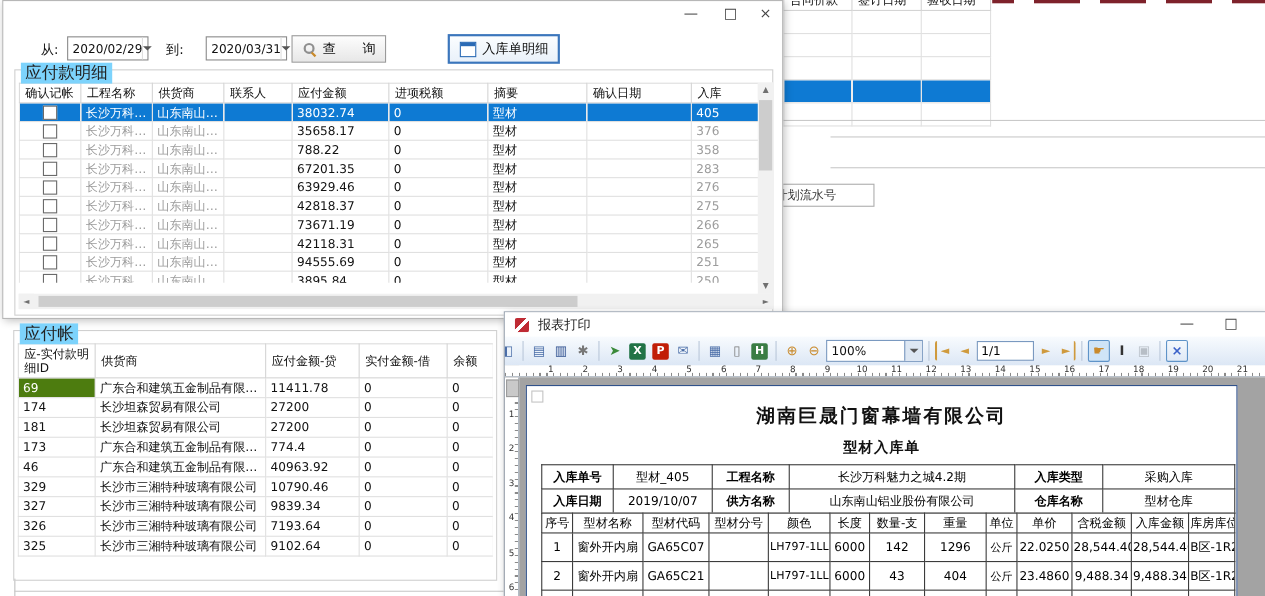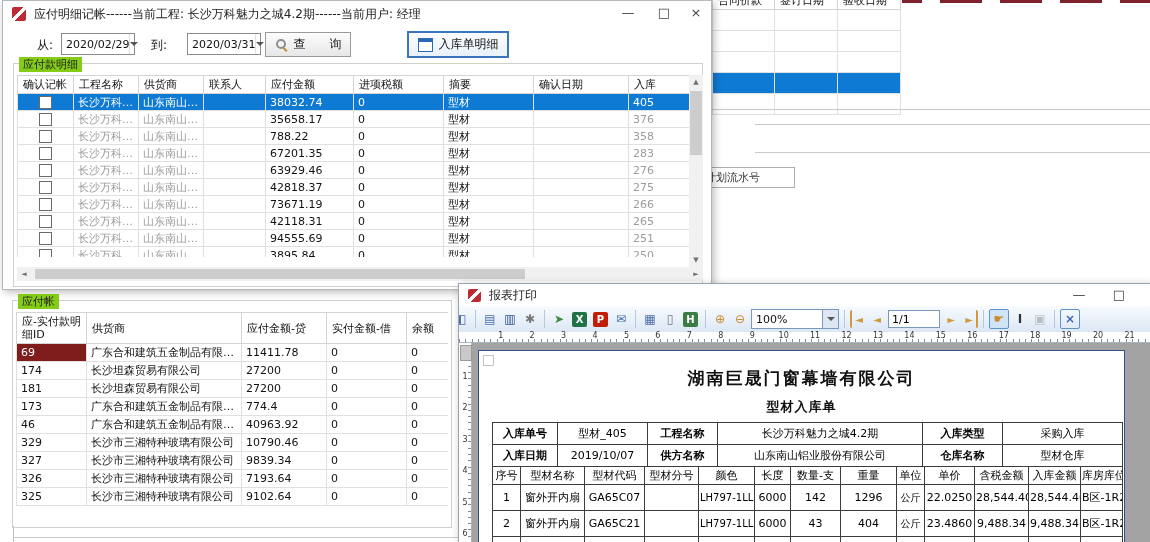--- a/index.html
+++ b/index.html
@@ -24,35 +24,35 @@
   .btn{position:absolute;display:flex;align-items:center;justify-content:center;gap:6px;
        background:linear-gradient(#fdfdfd,#e7e7e7);border:1px solid #9a9a9a;font-size:12px}
   .btn.default{border:2px solid #3b76bc;background:linear-gradient(#fbfdff,#e9f1fa)}
   .mag{position:relative;width:13px;height:13px;display:inline-block}
   .mag::before{content:"";position:absolute;left:1px;top:1px;width:6px;height:6px;border:2px solid #8f8f8f;border-radius:50%}
   .mag::after{content:"";position:absolute;left:9px;top:9px;width:5px;height:2px;background:#c98a2b;transform:rotate(45deg);transform-origin:0 0}
   .winicon{width:13px;height:12px;border:1px solid #2a6ab5;background:#fff;display:inline-block}
   .winicon::before{content:"";display:block;height:3px;background:#2a6ab5}
 
   .groupbox{position:absolute;border:1px solid #d0d0d0}
-  .grouplabel{position:absolute;background:#84cc16;padding:0 4px;font-size:11px;color:#222;z-index:3}
+  .grouplabel{position:absolute;background:#7dd3fc;padding:0 4px;font-size:15px;color:#222;z-index:3}
 
   
   .tblwrap{position:absolute;overflow:hidden;background:#fff}
   table.tbl{border-collapse:collapse;table-layout:fixed;background:#fff;font-size:11px}
   table.tbl th{border:1px solid #d4d4d4;font-weight:normal;text-align:left;padding:1px 5px;
                white-space:nowrap;overflow:hidden;background:#fff;height:15px}
   table.tbl td{border:1px solid #e0e0e0;padding:0 4px;white-space:nowrap;overflow:hidden;
                text-overflow:ellipsis;height:16px}
   #detailTable td.c0{text-align:center}
   #detailTable td.c1,#detailTable td.c2,#detailTable td.c8{color:#9c9c9c}
   #detailTable tr.sel td{background:#0e7ad3;color:#fff}
   #payTable th{white-space:normal;line-height:13px;height:28px;vertical-align:middle}
   #payTable td{height:17px}
-  #payTable td.selcell{background:#7f1d1d;color:#fff}
+  #payTable td.selcell{background:#4d7c0f;color:#fff}
   #bgTable td{height:20px}
   #bgTable tr.sel td{background:#0e7ad3}
   .cb{display:inline-block;width:11px;height:11px;background:#fff;border:1px solid #6a6a6a;vertical-align:middle}
 
   
   .sbar{position:absolute;background:#f1f1f1}
   .sarrow{position:absolute;background:#f1f1f1;color:#707070;font-size:7px;text-align:center;line-height:14px;width:14px;height:14px}
   .sthumb{position:absolute;background:#cdcdcd}
 
   
@@ -252,24 +252,20 @@
               <td class="c2">9102.64</td>
               <td class="c3">0</td>
               <td class="c4">0</td>
             </tr>
           </tbody>
       </table>
     </div>
   </div>
 
   <div class="win" style="left:2px;top:0;width:708px;height:288px">
-    <div class="titlebar">
-      <div class="appicon"></div>
-      <span class="wtitle">应付明细记帐------当前工程: 长沙万科魅力之城4.2期------当前用户: 经理</span>
-    </div>
     <span class="chromebtn" style="left:608px">—</span>
     <span class="chromebtn" style="left:644px">□</span>
     <span class="chromebtn" style="left:680px;width:26px">×</span>
 
     <span class="lbl" style="left:34px;top:36px">从:</span>
     <div class="combo" style="left:58px;top:32px;width:72px">
       <span class="val">2020/02/29</span>
       <span class="drop">
           <i class="tri"></i>
         </span>

